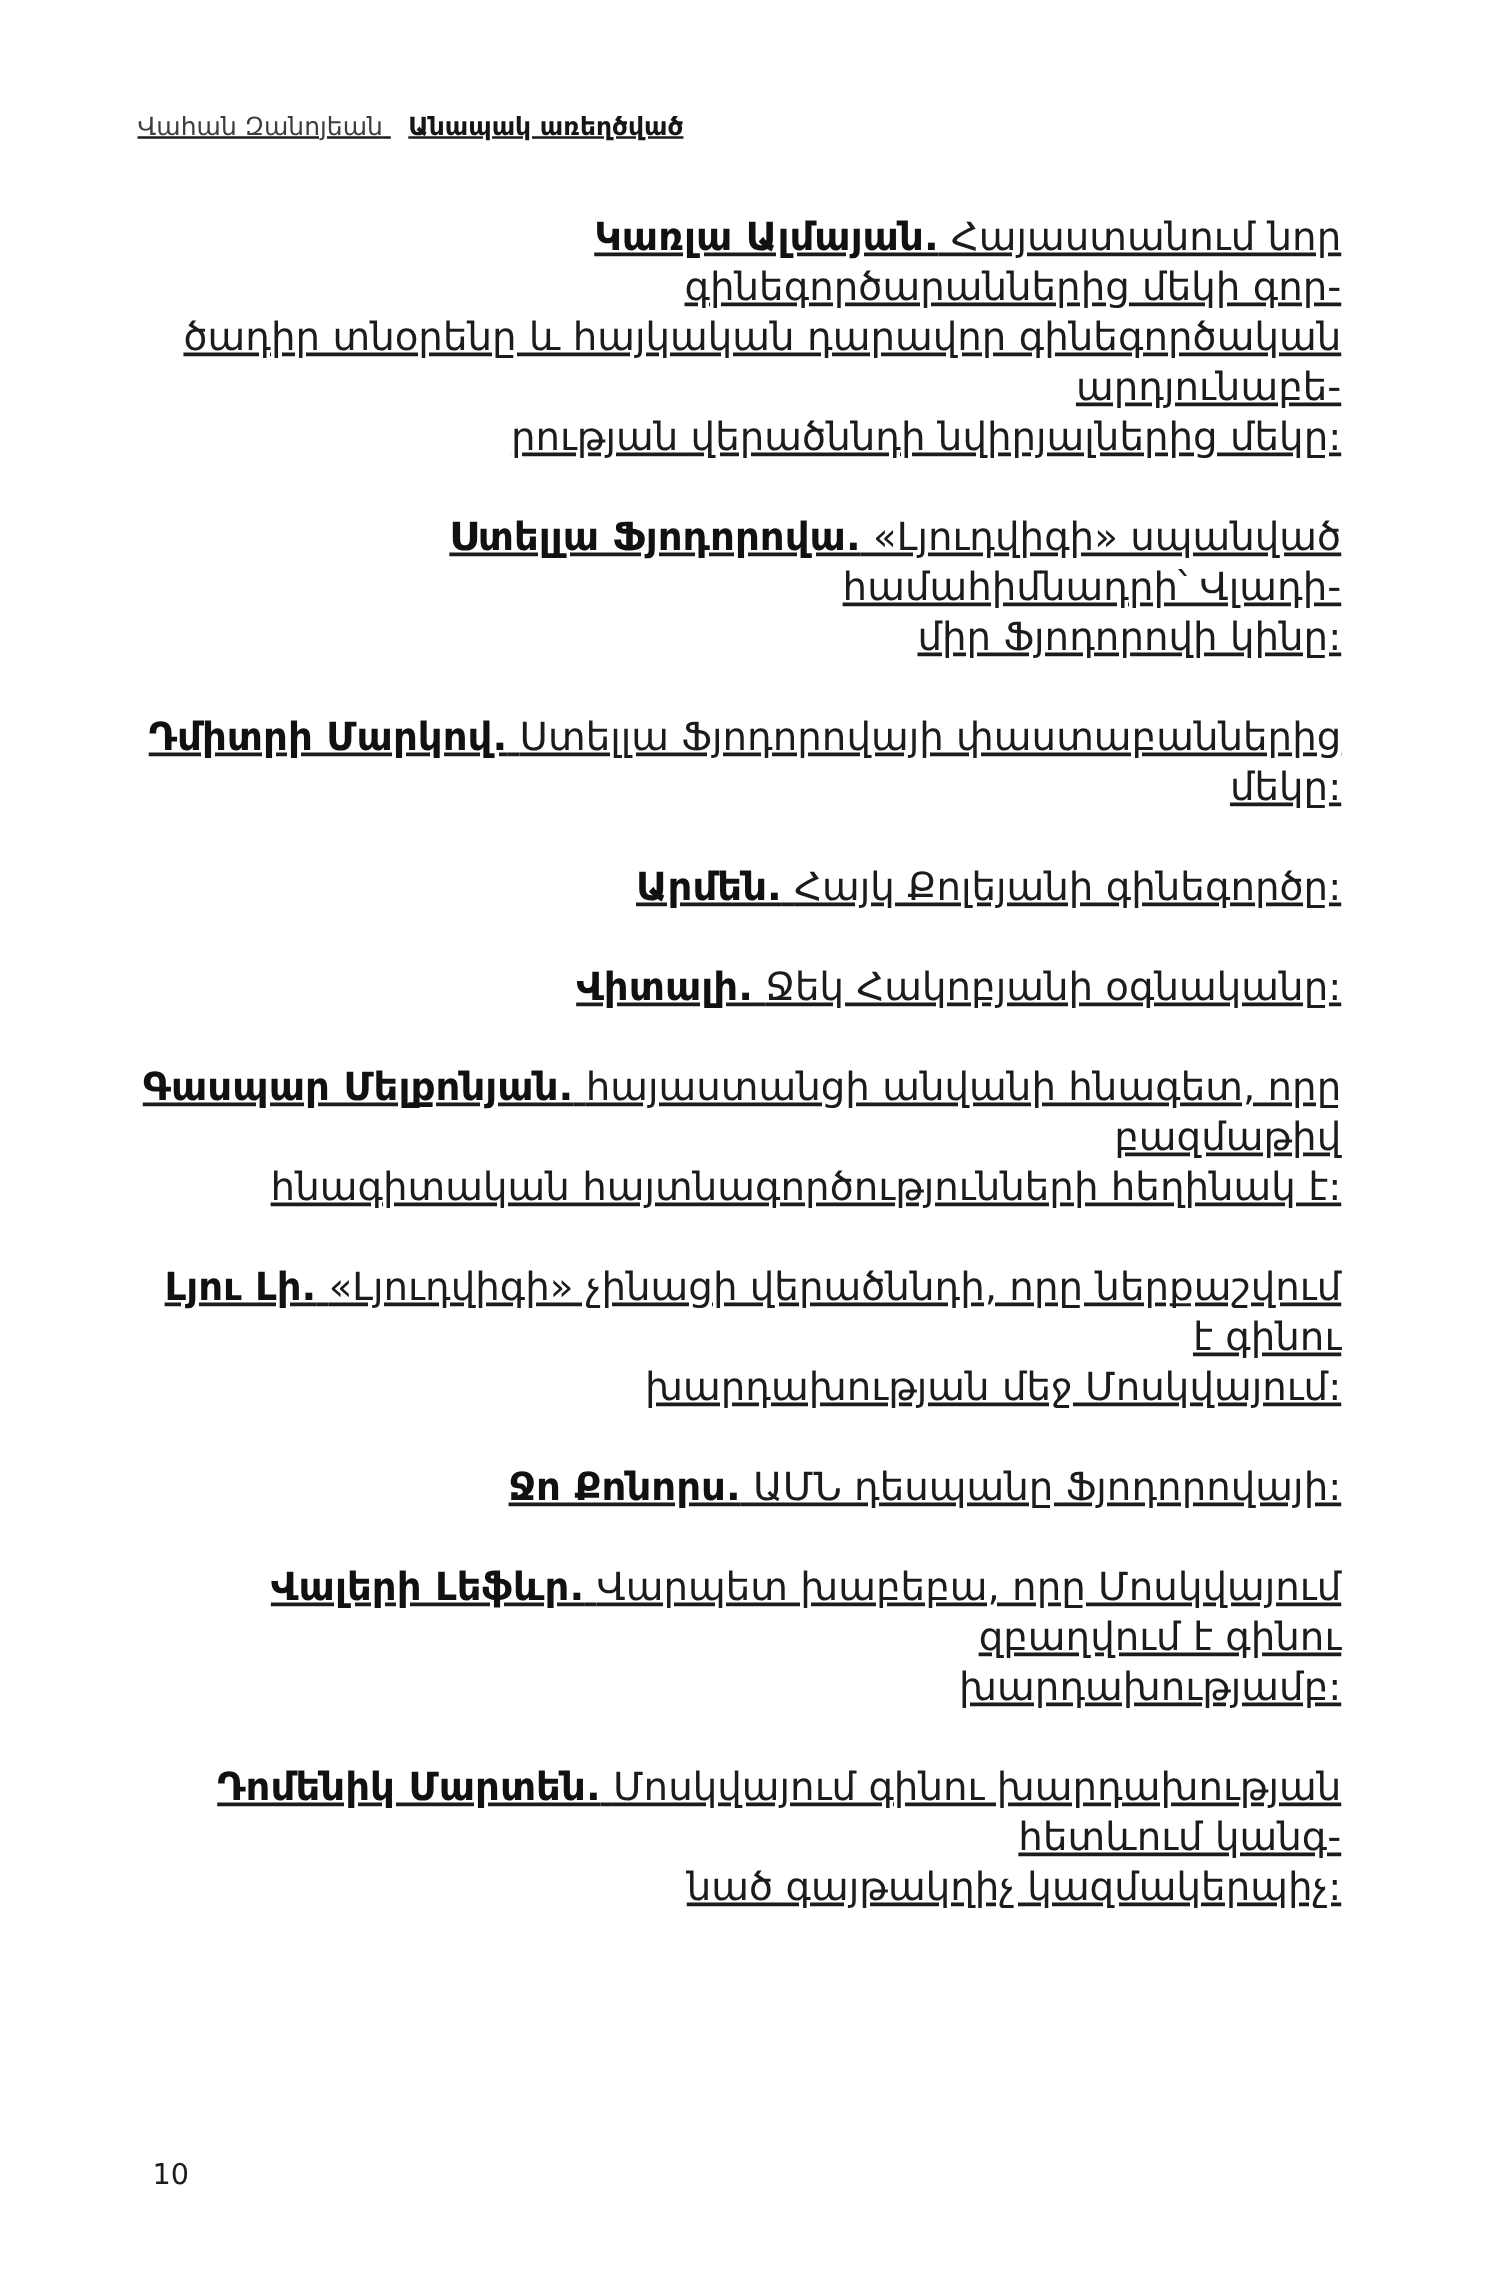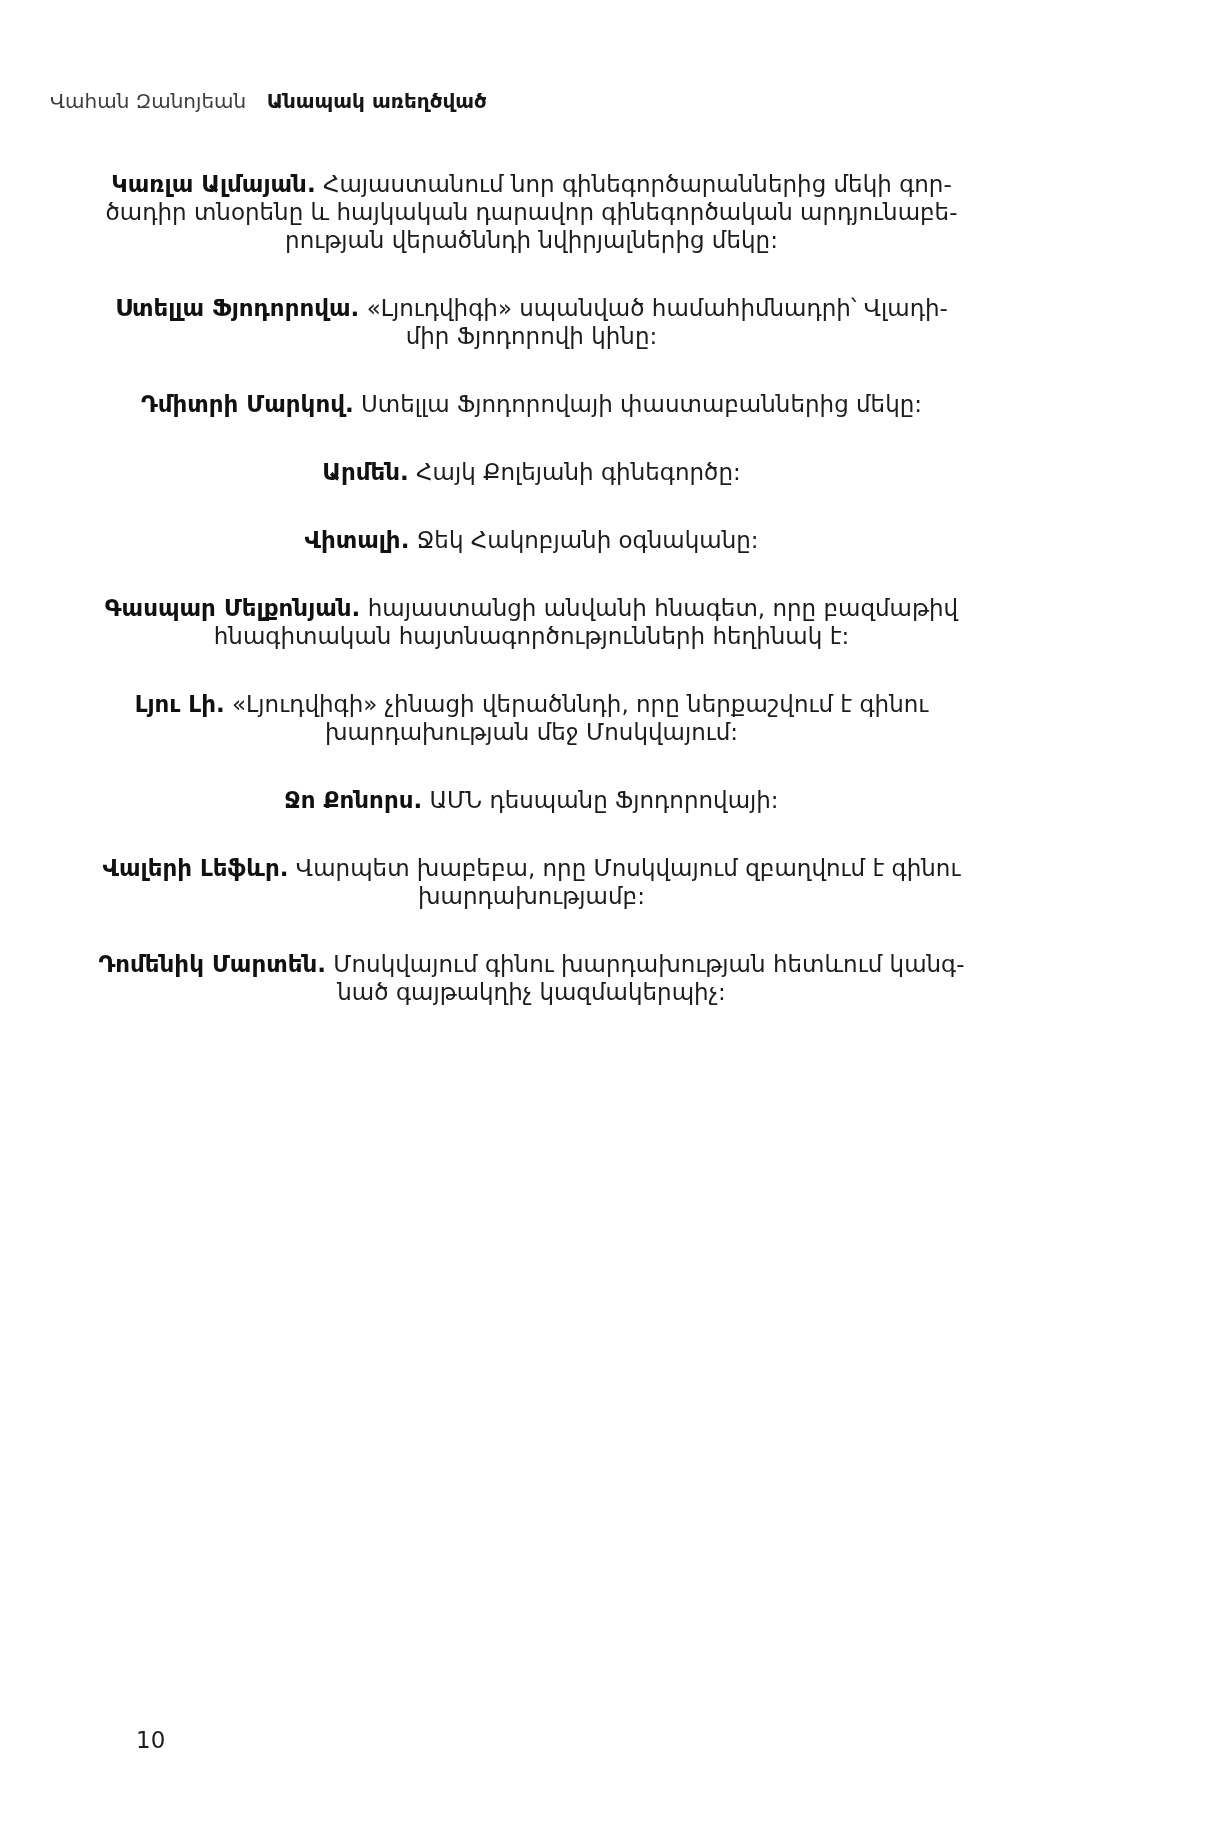--- a/index.html
+++ b/index.html
@@ -10,55 +10,56 @@
   .page {
     position: relative;
     width: 1205px;
     height: 1835px;
     margin: 0 auto;
     background: #ffffff;
     font-family: "DejaVu Sans", sans-serif;
     color: #1c1c1c;
     overflow: hidden;
     box-sizing: border-box;
-    padding: 88px 120px 0 50px;
+    padding: 88px 120px 0 110px;
+    text-decoration: underline;
   }
   .running-head {
     font-size: 20px;
     line-height: 26px;
     white-space: nowrap;
   }
   .running-head .author {
     color: #3d3d3d;
     font-weight: 400;
   }
   .running-head .book-title {
     color: #161616;
     font-weight: 700;
     margin-left: 14px;
   }
   .body-text {
     margin-top: 56px;
   }
   .entry {
-    font-size: 23px;
-    line-height: 28px;
+    font-size: 31px;
+    line-height: 40px;
     margin: 0 0 40px 0;
     white-space: pre-line;
-    text-align: center;
+    text-align: right;
     color: #1c1c1c;
     max-width: 963px;
   }
   .entry .char-name {
     font-weight: 700;
     color: #111111;
   }
   .page-footer {
     position: absolute;
-    left: 136px;
+    left: 122px;
     bottom: 82px;
   }
   .page-number {
     font-size: 23px;
     color: #1c1c1c;
   }
 </style>
 </head>
 <body>
 

